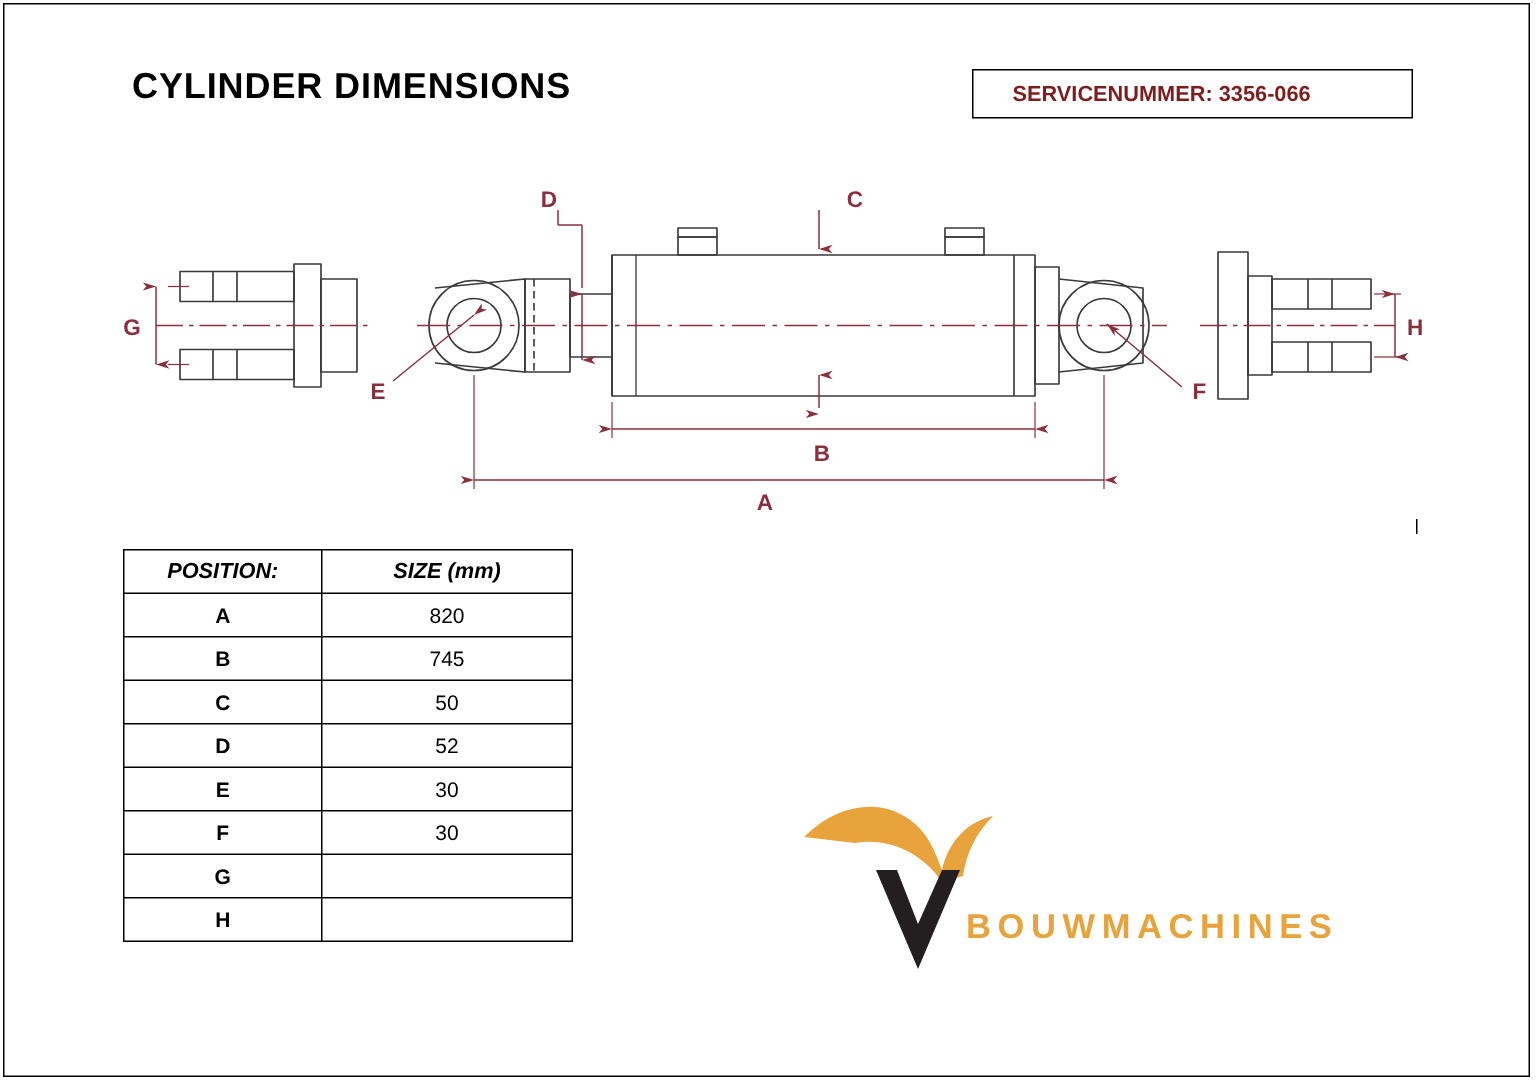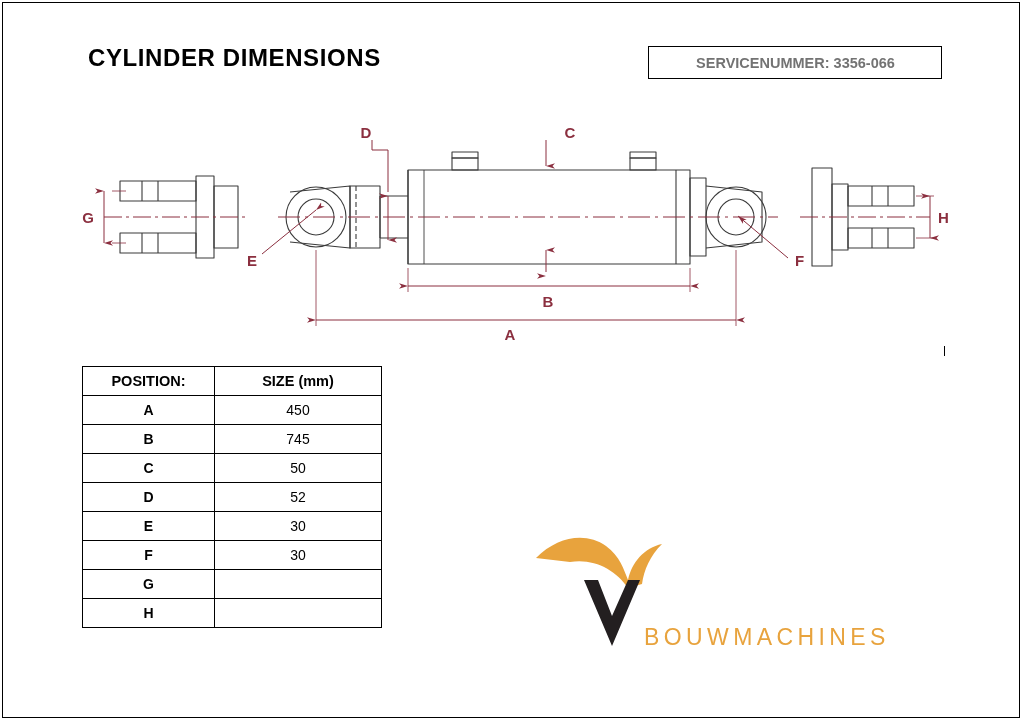--- a/index.html
+++ b/index.html
@@ -42,44 +42,44 @@
   .service-box {
     position: absolute;
     left: 648px;
     top: 46px;
     width: 294px;
     height: 33px;
     border: 1px solid #000;
     box-sizing: border-box;
     display: flex;
     align-items: center;
-    padding-left: 1px;
+    padding-left: 26px;
     font-size: 14.5px;
     font-weight: bold;
-    color: #737373;
-    justify-content: center;
+    color: #7f1d1d;
   }
   
   .dim-table {
     position: absolute;
     left: 82px;
     top: 366px;
     border-collapse: collapse;
     font-size: 14px;
     color: #000;
   }
   .dim-table td, .dim-table th {
     border: 1px solid #000;
     height: 28px;
     text-align: center;
     padding: 0;
   }
   .dim-table th {
     font-weight: bold;
     font-size: 14.5px;
+    font-style: italic;
   }
   .col-pos { width: 131px; }
   .col-size { width: 166px; }
   .dim-table td.pos {
     font-weight: bold;
   }
   
   .drawing {
     position: absolute;
     left: 0;
@@ -101,23 +101,23 @@
     top: 568px;
     font-size: 46px;
     font-weight: bold;
     color: #231f20;
     letter-spacing: -0.5px;
     white-space: nowrap;
   }
   .logo-sub {
     position: absolute;
     left: 644px;
-    top: 624px;
+    top: 604px;
     font-size: 23px;
-    font-weight: normal;
+    font-weight: bold;
     color: #e8a33d;
     letter-spacing: 4.4px;
     white-space: nowrap;
   }
   .tick-mark {
     position: absolute;
     left: 944px;
     top: 346px;
     width: 1px;
     height: 10px;
@@ -274,21 +274,21 @@
   <table class="dim-table">
     <thead>
       <tr>
         <th class="col-pos">POSITION:</th>
         <th class="col-size">SIZE (mm)</th>
       </tr>
     </thead>
     <tbody>
       <tr>
         <td class="pos">A</td>
-        <td>450</td>
+        <td>820</td>
       </tr>
       <tr>
         <td class="pos">B</td>
         <td>745</td>
       </tr>
       <tr>
         <td class="pos">C</td>
         <td>50</td>
       </tr>
       <tr>

